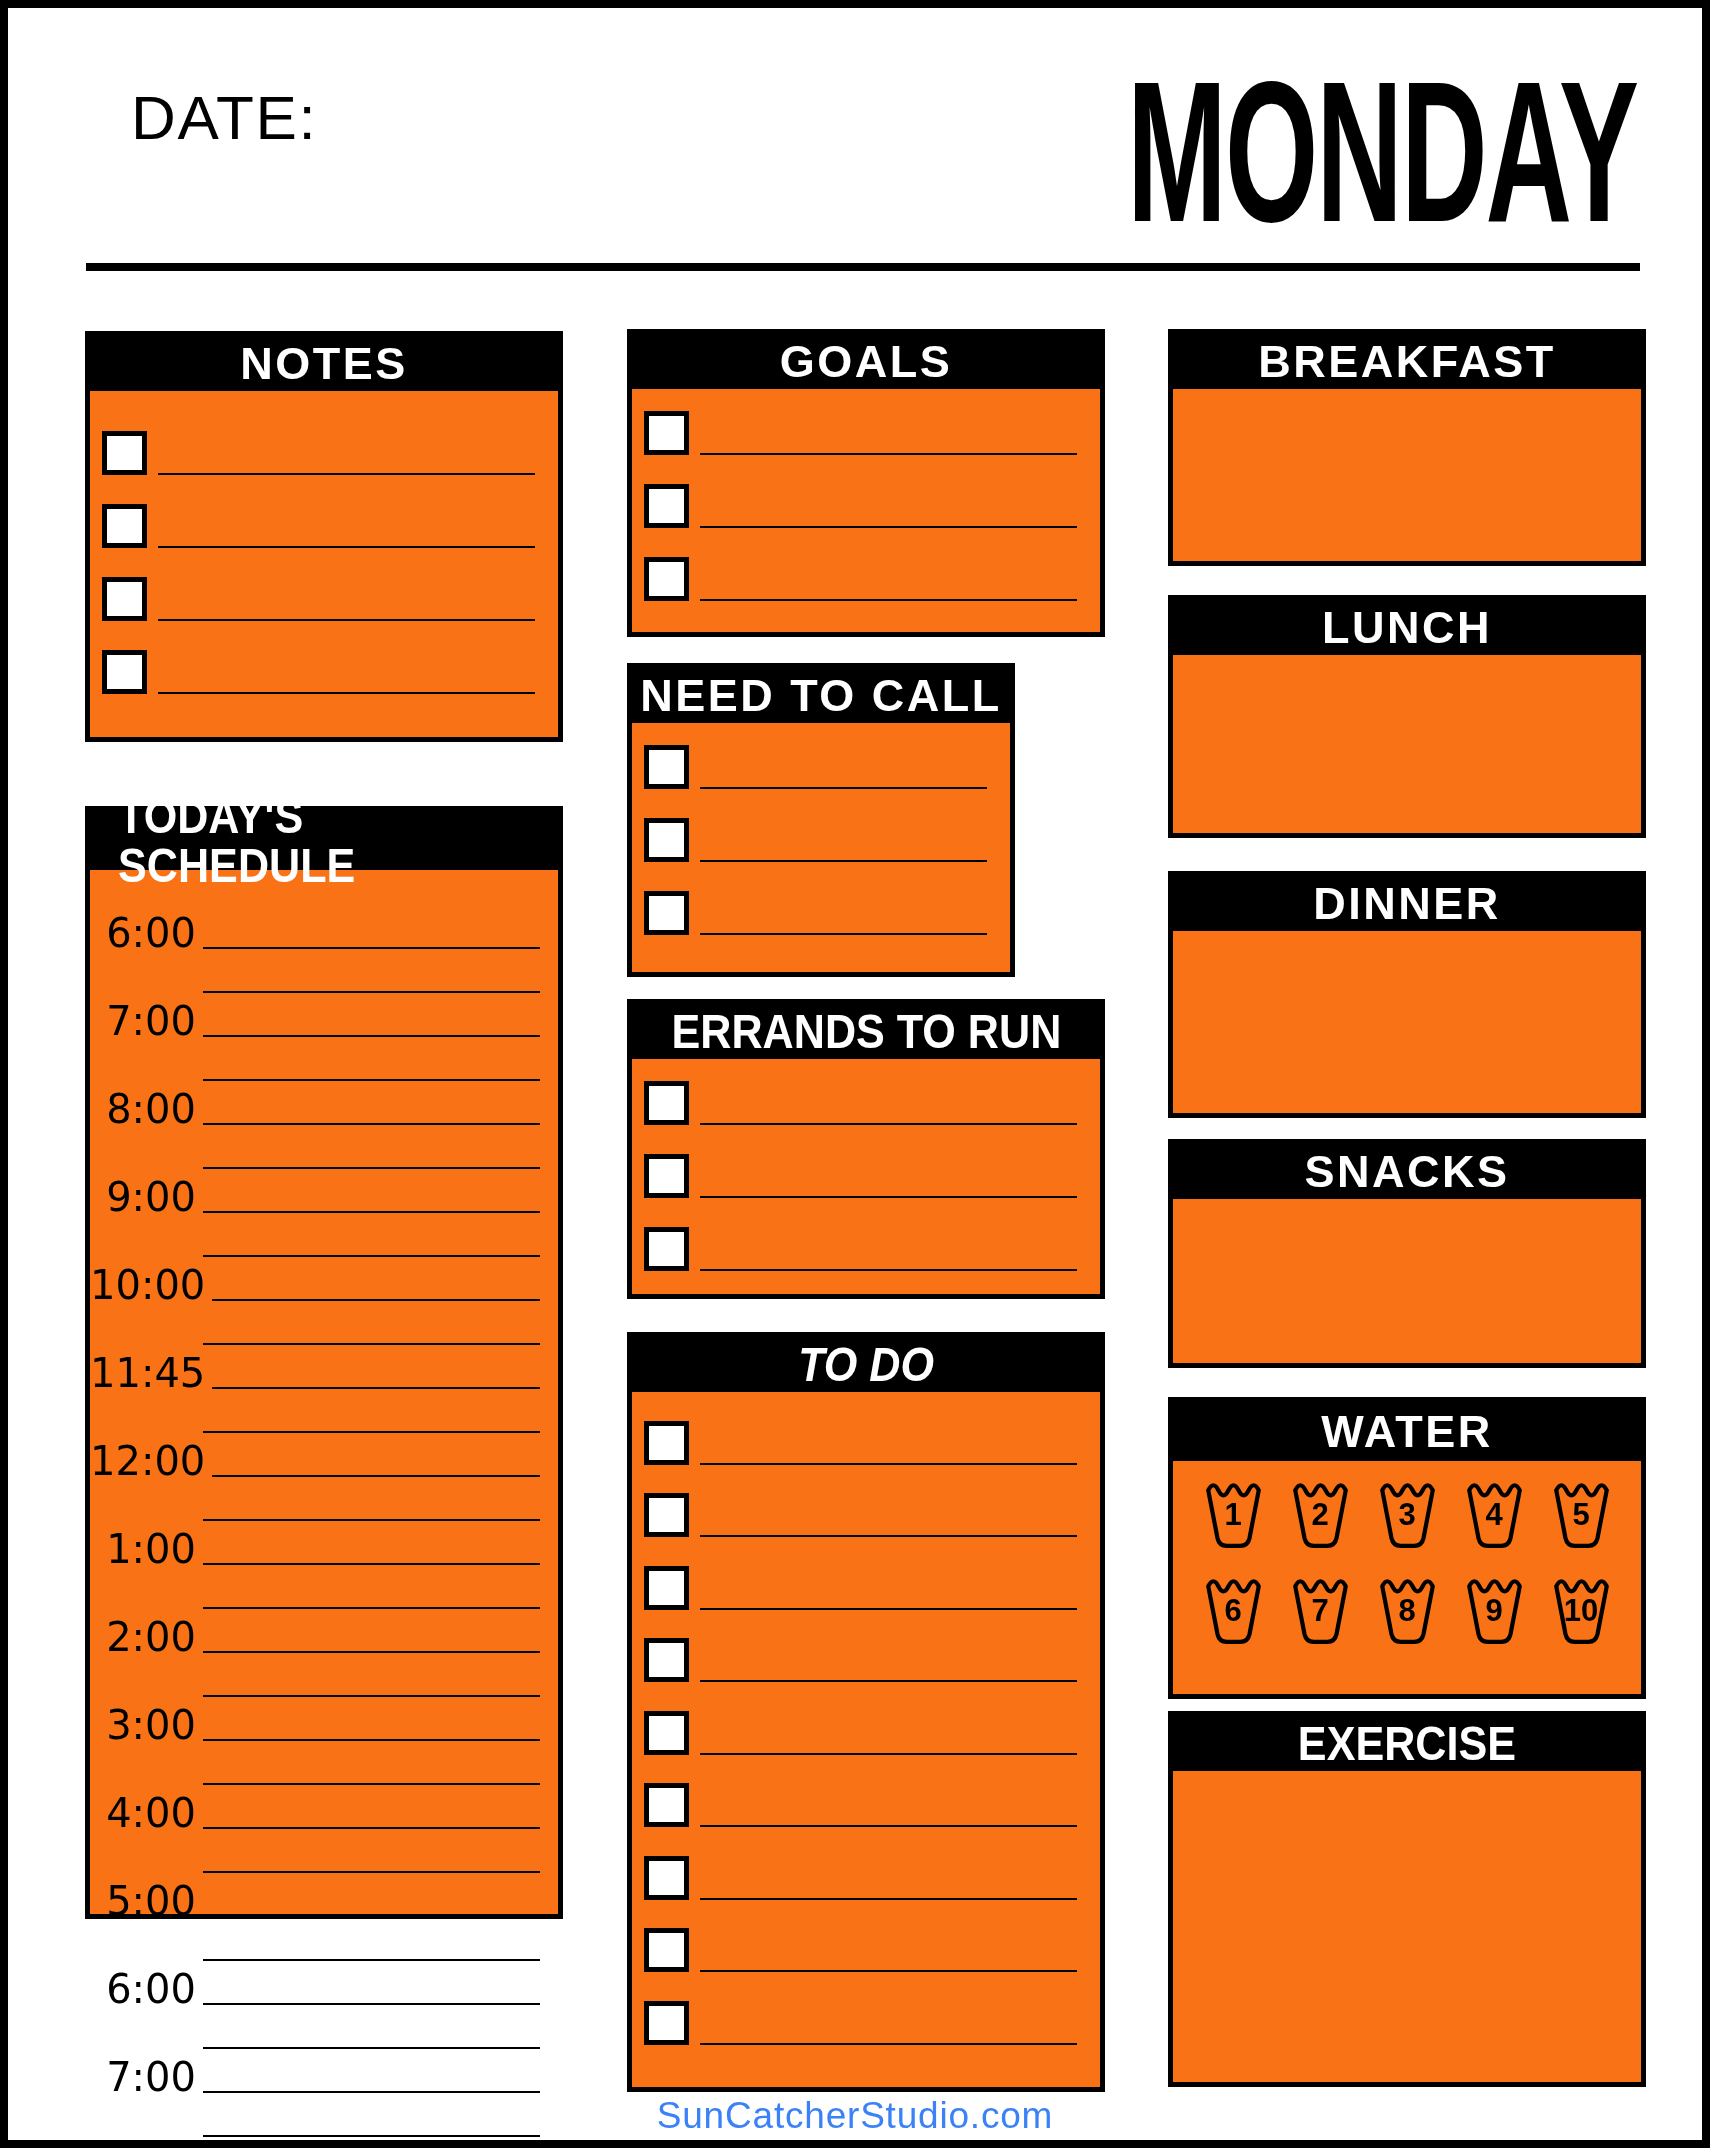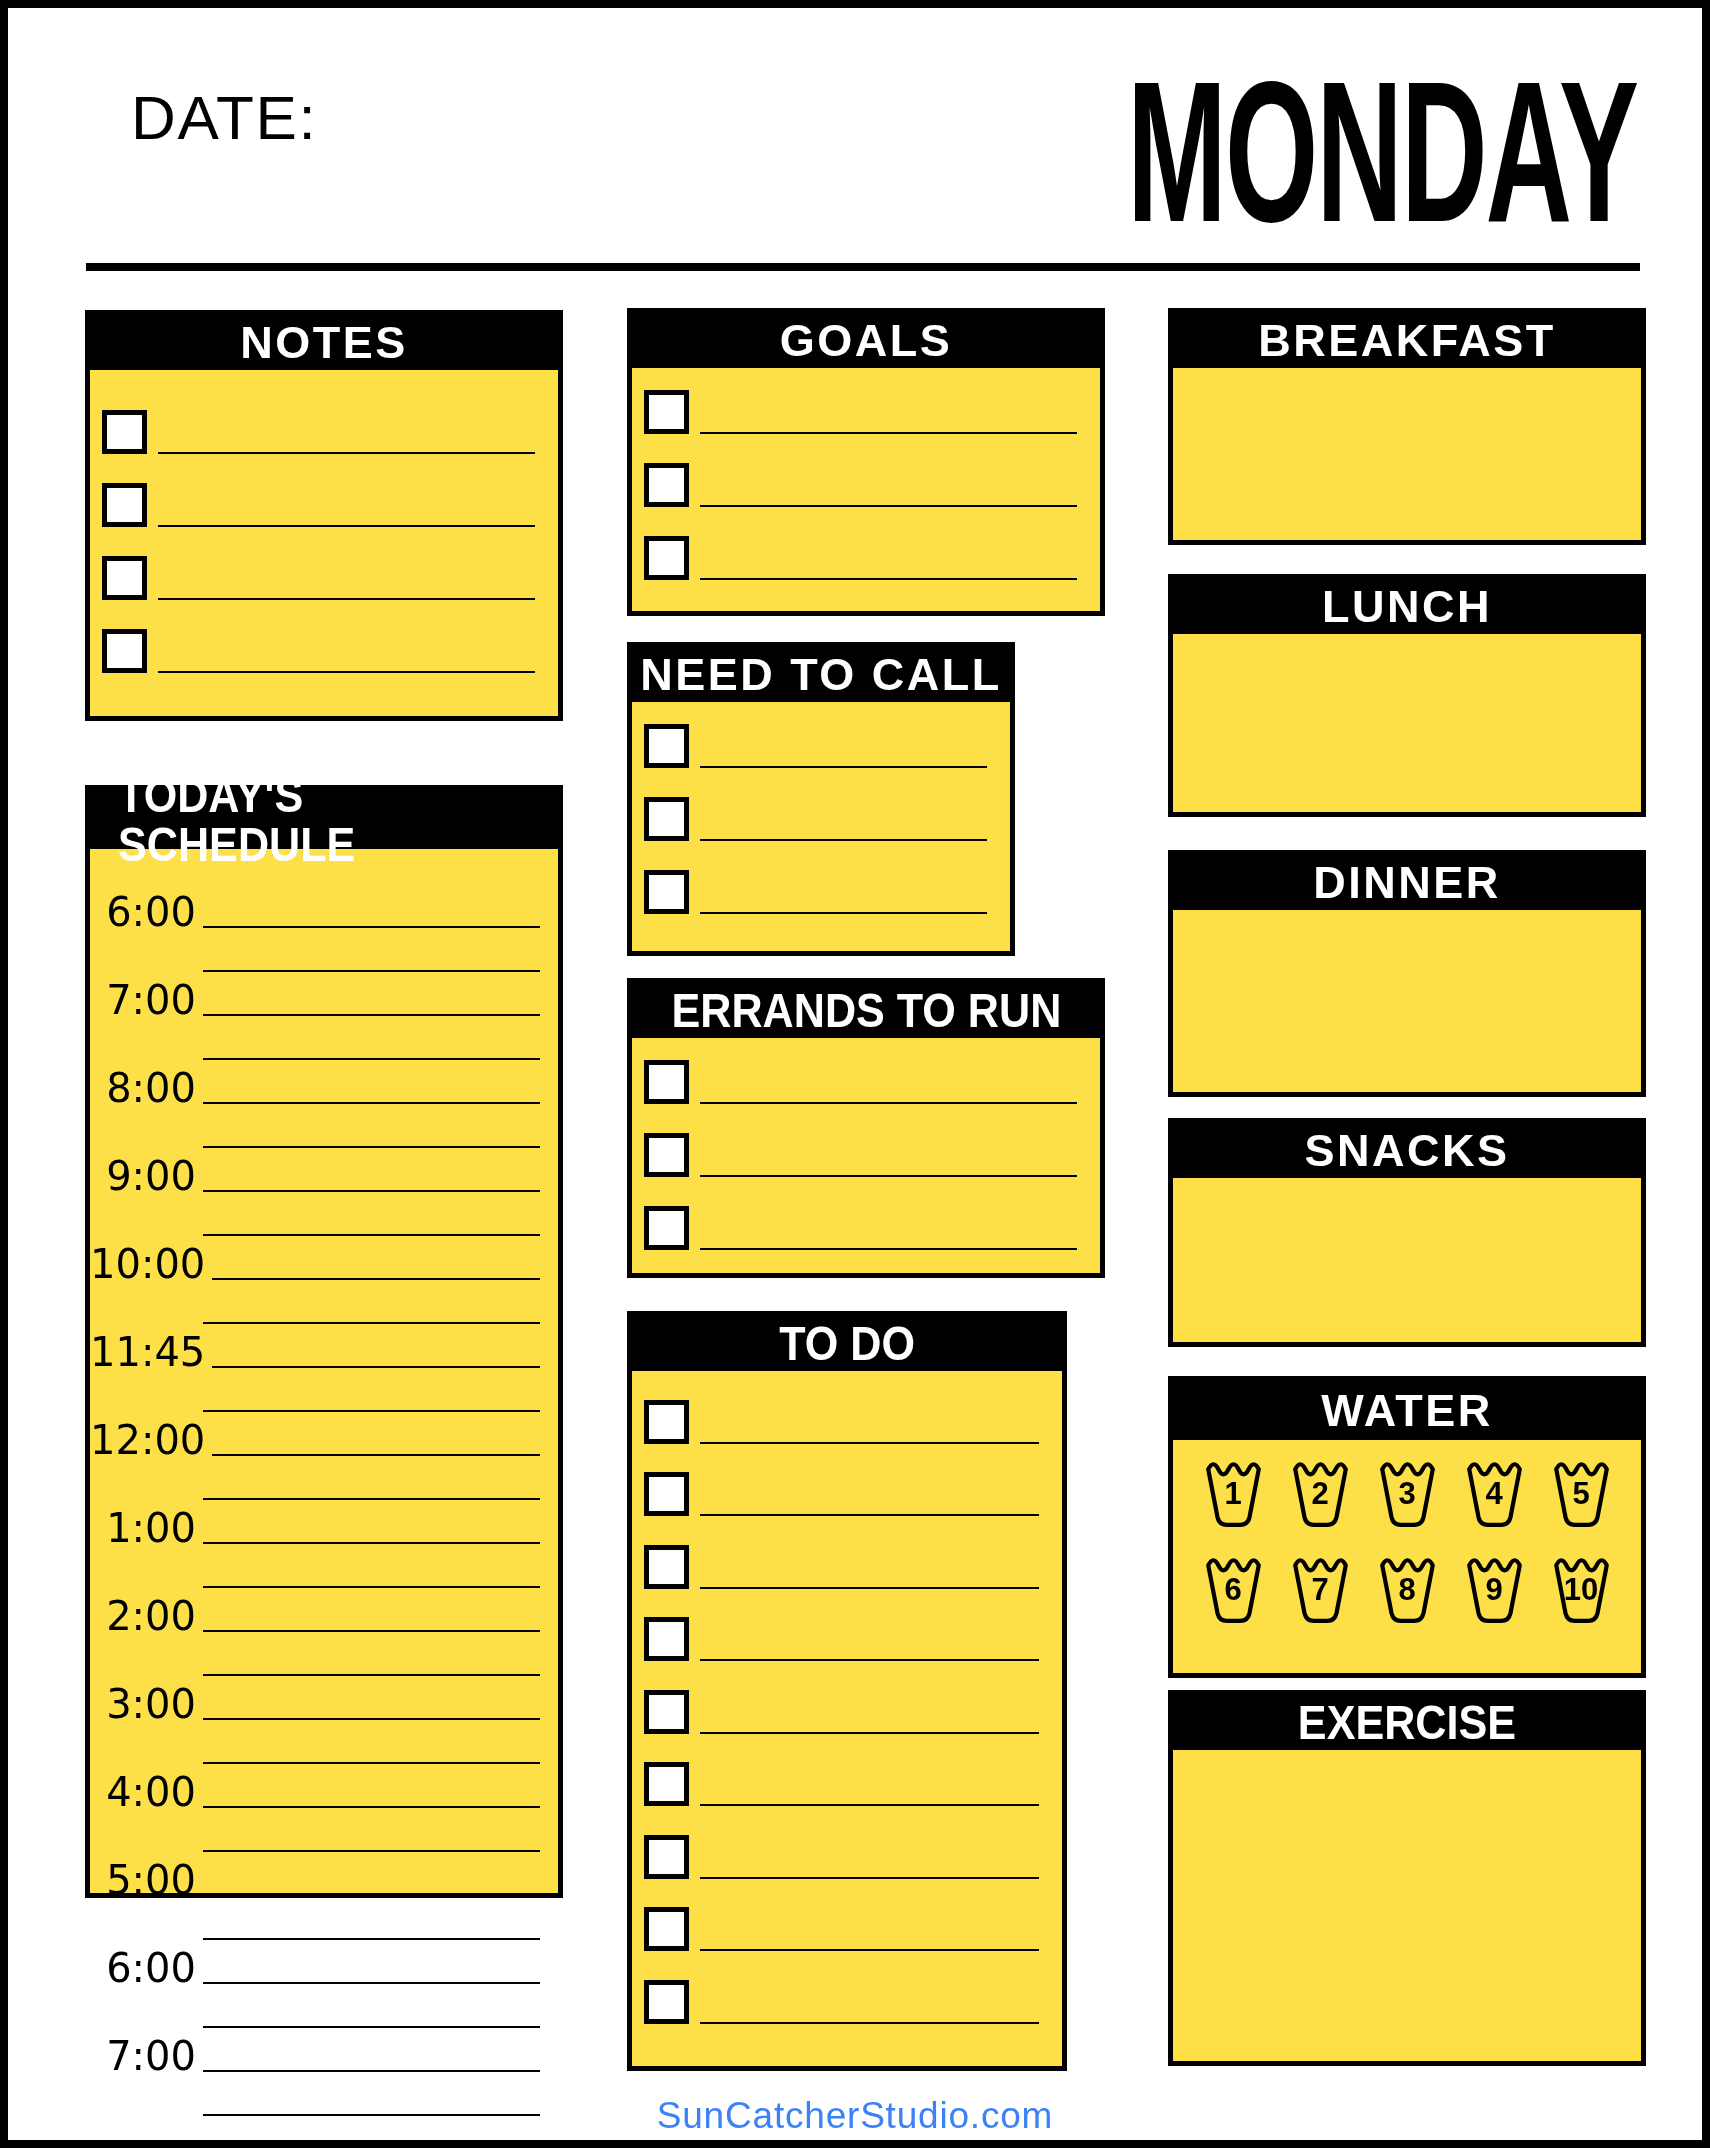--- a/index.html
+++ b/index.html
@@ -9,21 +9,21 @@
 
   
   .date-label{position:absolute;left:123px;top:74px;font-size:62px;font-weight:400;
               letter-spacing:1.7px;}
   .day-title{position:absolute;right:65px;top:44px;font-size:200px;line-height:1;
              font-weight:bold;transform:scaleX(0.60);transform-origin:100% 0;
              letter-spacing:-3.4px;white-space:nowrap;}
   .divider{position:absolute;left:78px;top:255px;width:1554px;height:7.6px;background:#000;}
 
   
-  .sec{position:absolute;border:5px solid #000;background:#fde047;box-sizing:border-box;}
+  .sec{position:absolute;border:5px solid #000;background:#f97316;box-sizing:border-box;margin-top:21px;}
   .sec-h{height:55px;background:#000;color:#fff;display:flex;align-items:center;
          justify-content:center;font-weight:bold;}
   .hw{font-size:45px;letter-spacing:2.5px;line-height:1;}
   .hc{font-size:49px;letter-spacing:0;line-height:1;display:inline-block;transform:scaleX(0.88);}
 
   
   .crow{display:flex;align-items:flex-end;padding:0 23.5px 0 11.7px;}
   .cbox{flex:0 0 auto;width:45px;height:44px;border:5px solid #000;box-sizing:border-box;background:#fff;}
   .cline{flex:1;border-bottom:2.5px solid #000;margin-left:11.7px;}
   .mt-first{margin-top:40px;}   .mt-next{margin-top:29px;}
@@ -49,21 +49,21 @@
   
   .footer{position:absolute;left:0;right:0;top:2087px;text-align:center;
           font-size:37px;color:#3b82f6;letter-spacing:0.8px;}
 
   
   .sec-notes    {left:77px;  top:302px;  width:478px; height:411px;}
   .sec-schedule {left:77px;  top:777px;  width:478px; height:1113px;}
   .sec-goals    {left:619px; top:300px;  width:478px; height:308px;}
   .sec-call     {left:619px; top:634px;  width:388px; height:314px;}
   .sec-errands  {left:619px; top:970px; width:478px; height:300px;}
-  .sec-todo     {left:619px; top:1303px; width:440px; height:760px;}
+  .sec-todo     {left:619px; top:1303px; width:478px; height:760px;font-style:italic;}
   .sec-breakfast{left:1160px;top:300px;  width:478px; height:237px;}
   .sec-lunch    {left:1160px;top:566px;  width:478px; height:243px;}
   .sec-dinner   {left:1160px;top:842px; width:478px; height:247px;}
   .sec-snacks   {left:1160px;top:1110px; width:478px; height:229px;}
   .sec-water    {left:1160px;top:1368px; width:478px; height:302px;}
   .sec-exercise {left:1160px;top:1682px; width:478px; height:376px;}
 </style>
 </head>
 <body>
 

